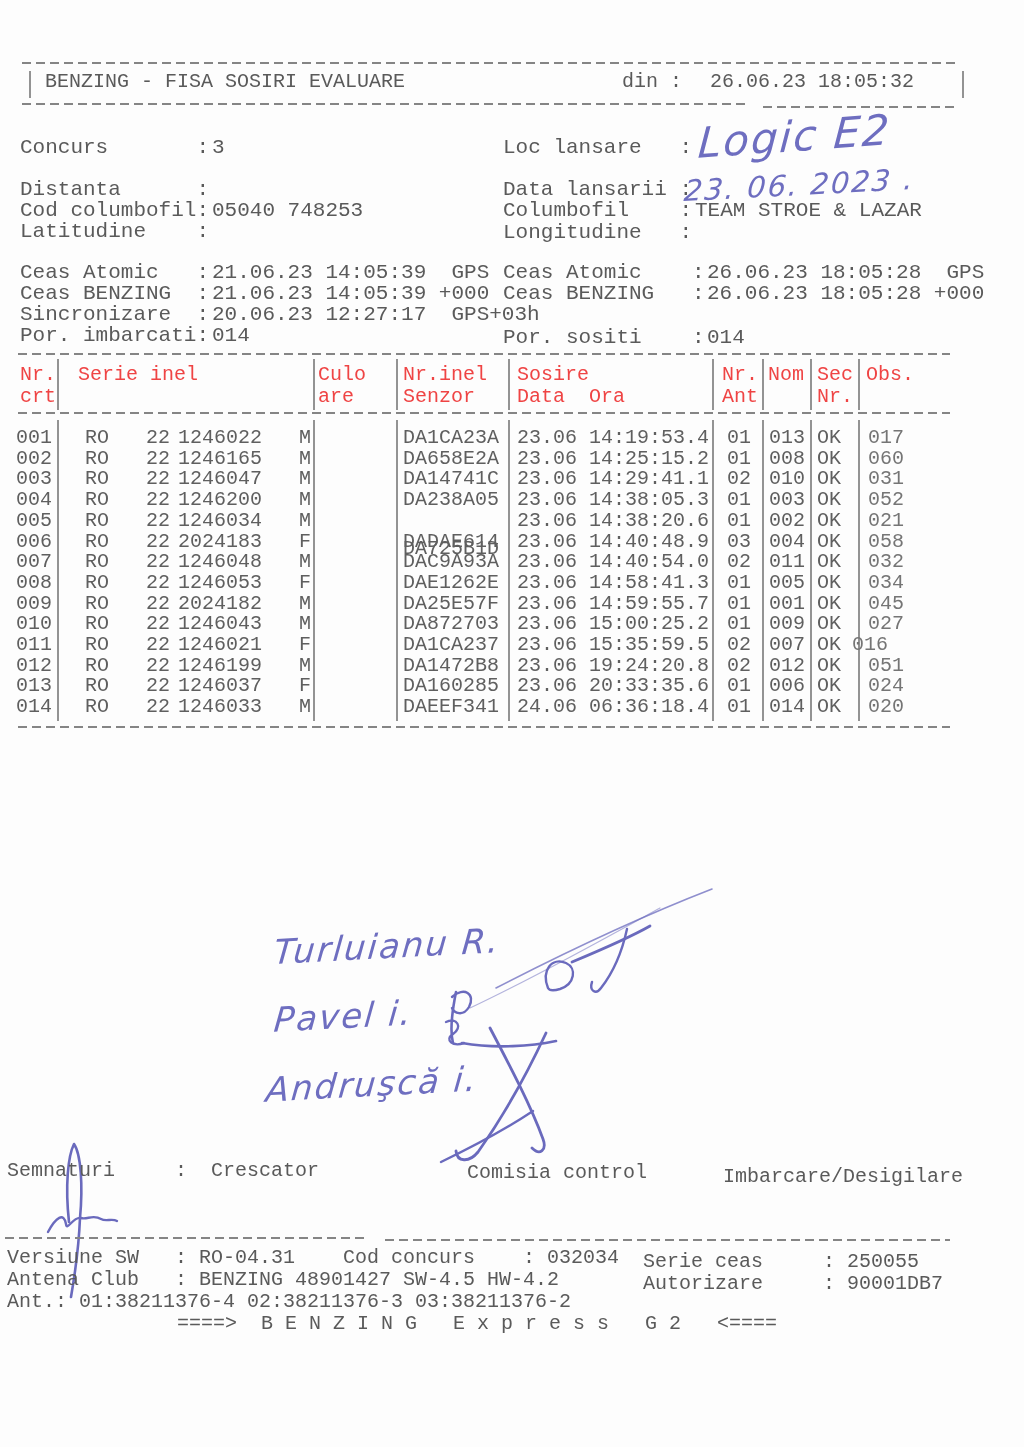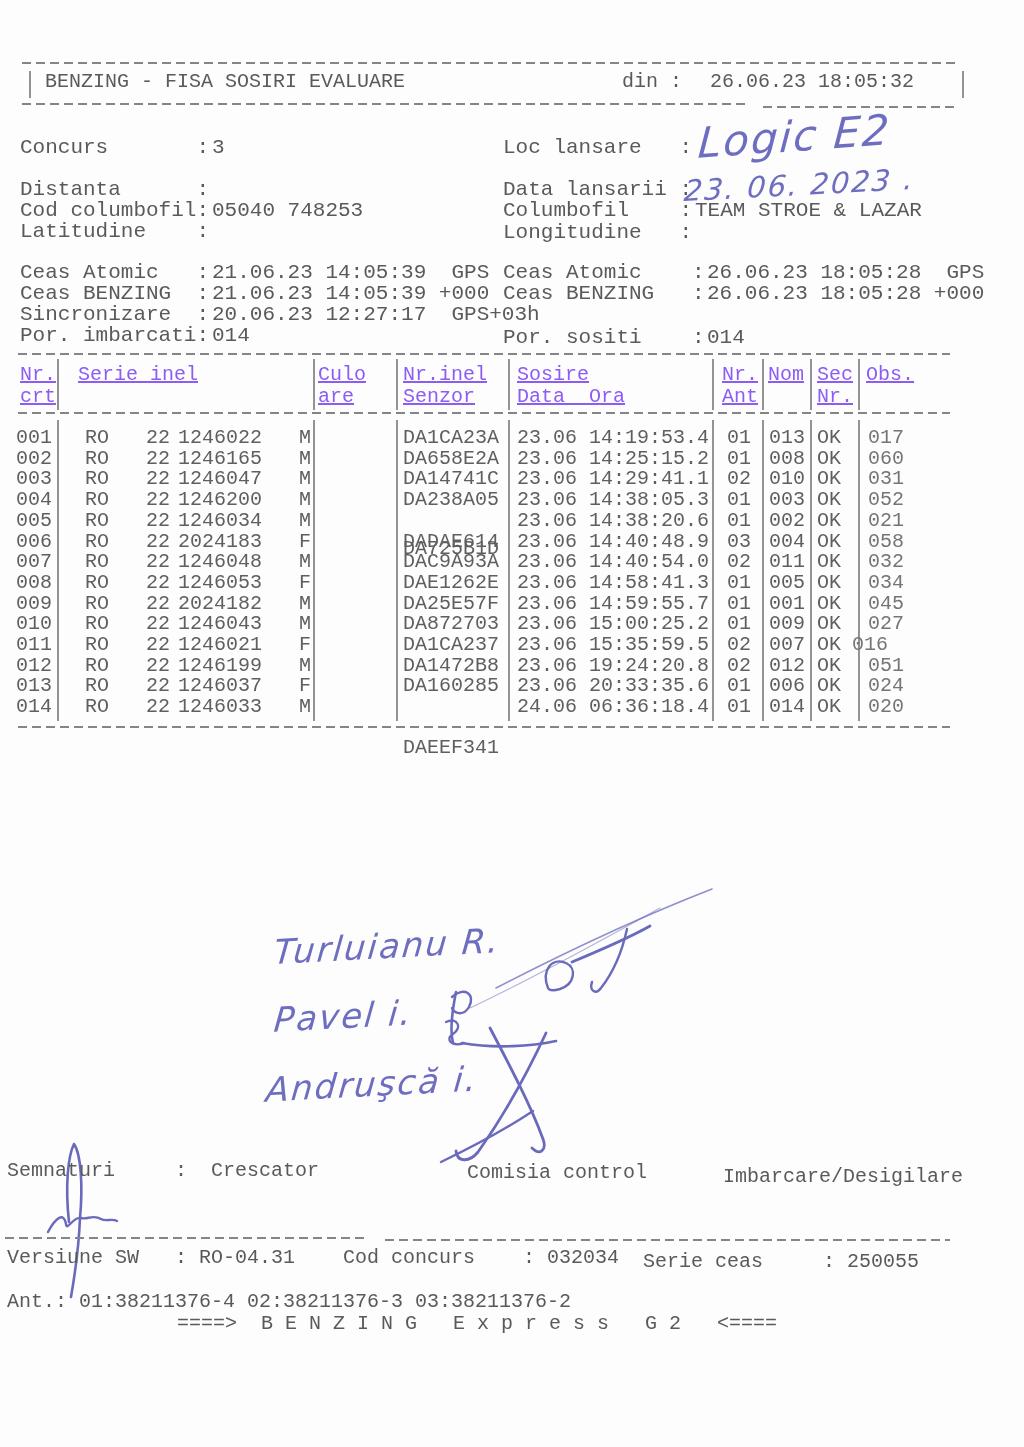--- a/index.html
+++ b/index.html
@@ -10,21 +10,21 @@
   .t{position:absolute;white-space:pre;font-size:20px;line-height:22px;}
   .line{position:absolute;white-space:pre;font-size:21px;line-height:22px;}
   .line .lab{display:inline-block;}
   .line .val{position:absolute;top:0;}
   .dash{position:absolute;height:2px;
     background:repeating-linear-gradient(90deg,#858585 0 9px,rgba(0,0,0,0) 9px 14px);}
   .vr{position:absolute;width:2px;background:#939393;}
   .trow{position:absolute;left:0;width:1024px;height:21px;font-size:20px;color:#5f5f5f;}
   .cell{position:absolute;top:0;white-space:pre;}
   .cell-obs{color:#757575;}
-  .thead{color:#8b5cf6;text-decoration:underline;}
+  .thead{color:#ef4444;}
   .hw{position:absolute;font-family:"DejaVu Sans",sans-serif;font-style:italic;
       color:#6e6ec0;white-space:pre;letter-spacing:2px;}
   .ink{position:absolute;left:0;top:0;pointer-events:none;}
 </style>
 </head>
 <body>
 
 <div class="page">
 
   <div class="dash" style="top:62px;left:22px;width:933px"></div>
@@ -284,21 +284,21 @@
         <span class="cell cell-nom" style="left: 769px;">006</span>
         <span class="cell cell-sec" style="left: 817px;">OK</span>
         <span class="cell cell-obs" style="left: 868px;">024</span>
       </div>
       <div class="trow" style="top: 695.1px;">
         <span class="cell cell-nr" style="left: 16px;">014</span>
         <span class="cell cell-country" style="left: 85px;">RO</span>
         <span class="cell cell-year" style="left: 146px;">22</span>
         <span class="cell cell-ring" style="left: 178px;">1246033</span>
         <span class="cell cell-sex" style="left: 299px;">M</span>
-        <span class="cell cell-senzor" style="left: 403px; margin-top: 41px;">DAEEF341</span>
+        <span class="cell cell-senzor" style="left: 403px;">DAEEF341</span>
         <span class="cell cell-date" style="left: 517px;">24.06</span>
         <span class="cell cell-time" style="left: 589px;">06:36:18.4</span>
         <span class="cell cell-ant" style="left: 727px;">01</span>
         <span class="cell cell-nom" style="left: 769px;">014</span>
         <span class="cell cell-sec" style="left: 817px;">OK</span>
         <span class="cell cell-obs" style="left: 868px;">020</span>
       </div>
     </div>
 
   <div class="dash" style="top:726px;left:18px;width:932px"></div>
@@ -329,16 +329,18 @@
 
   <span class="t" style="left:7px;top:1160px">Semnaturi     :  Crescator</span>
   <span class="t" style="left:467px;top:1162px">Comisia control</span>
   <span class="t" style="left:723px;top:1166px">Imbarcare/Desigilare</span>
 
   <div class="dash" style="top:1237px;left:5px;width:363px"></div>
   <div class="dash" style="top:1239px;left:385px;width:565px"></div>
 
   <span class="t" style="left:7px;top:1247px">Versiune SW   : RO-04.31    Cod concurs    : 032034</span>
   <span class="t" style="left:643px;top:1251px">Serie ceas     : 250055</span>
+  <span class="t" style="left:7px;top:1269px">Antena Club   : BENZING 48901427 SW-4.5 HW-4.2</span>
+  <span class="t" style="left:643px;top:1273px">Autorizare     : 90001DB7</span>
   <span class="t" style="left:7px;top:1291px">Ant.: 01:38211376-4 02:38211376-3 03:38211376-2</span>
   <span class="t" style="left:177px;top:1313px">====&gt;  B E N Z I N G   E x p r e s s   G 2   &lt;====</span>
 
 </div>
 
 </body></html>

